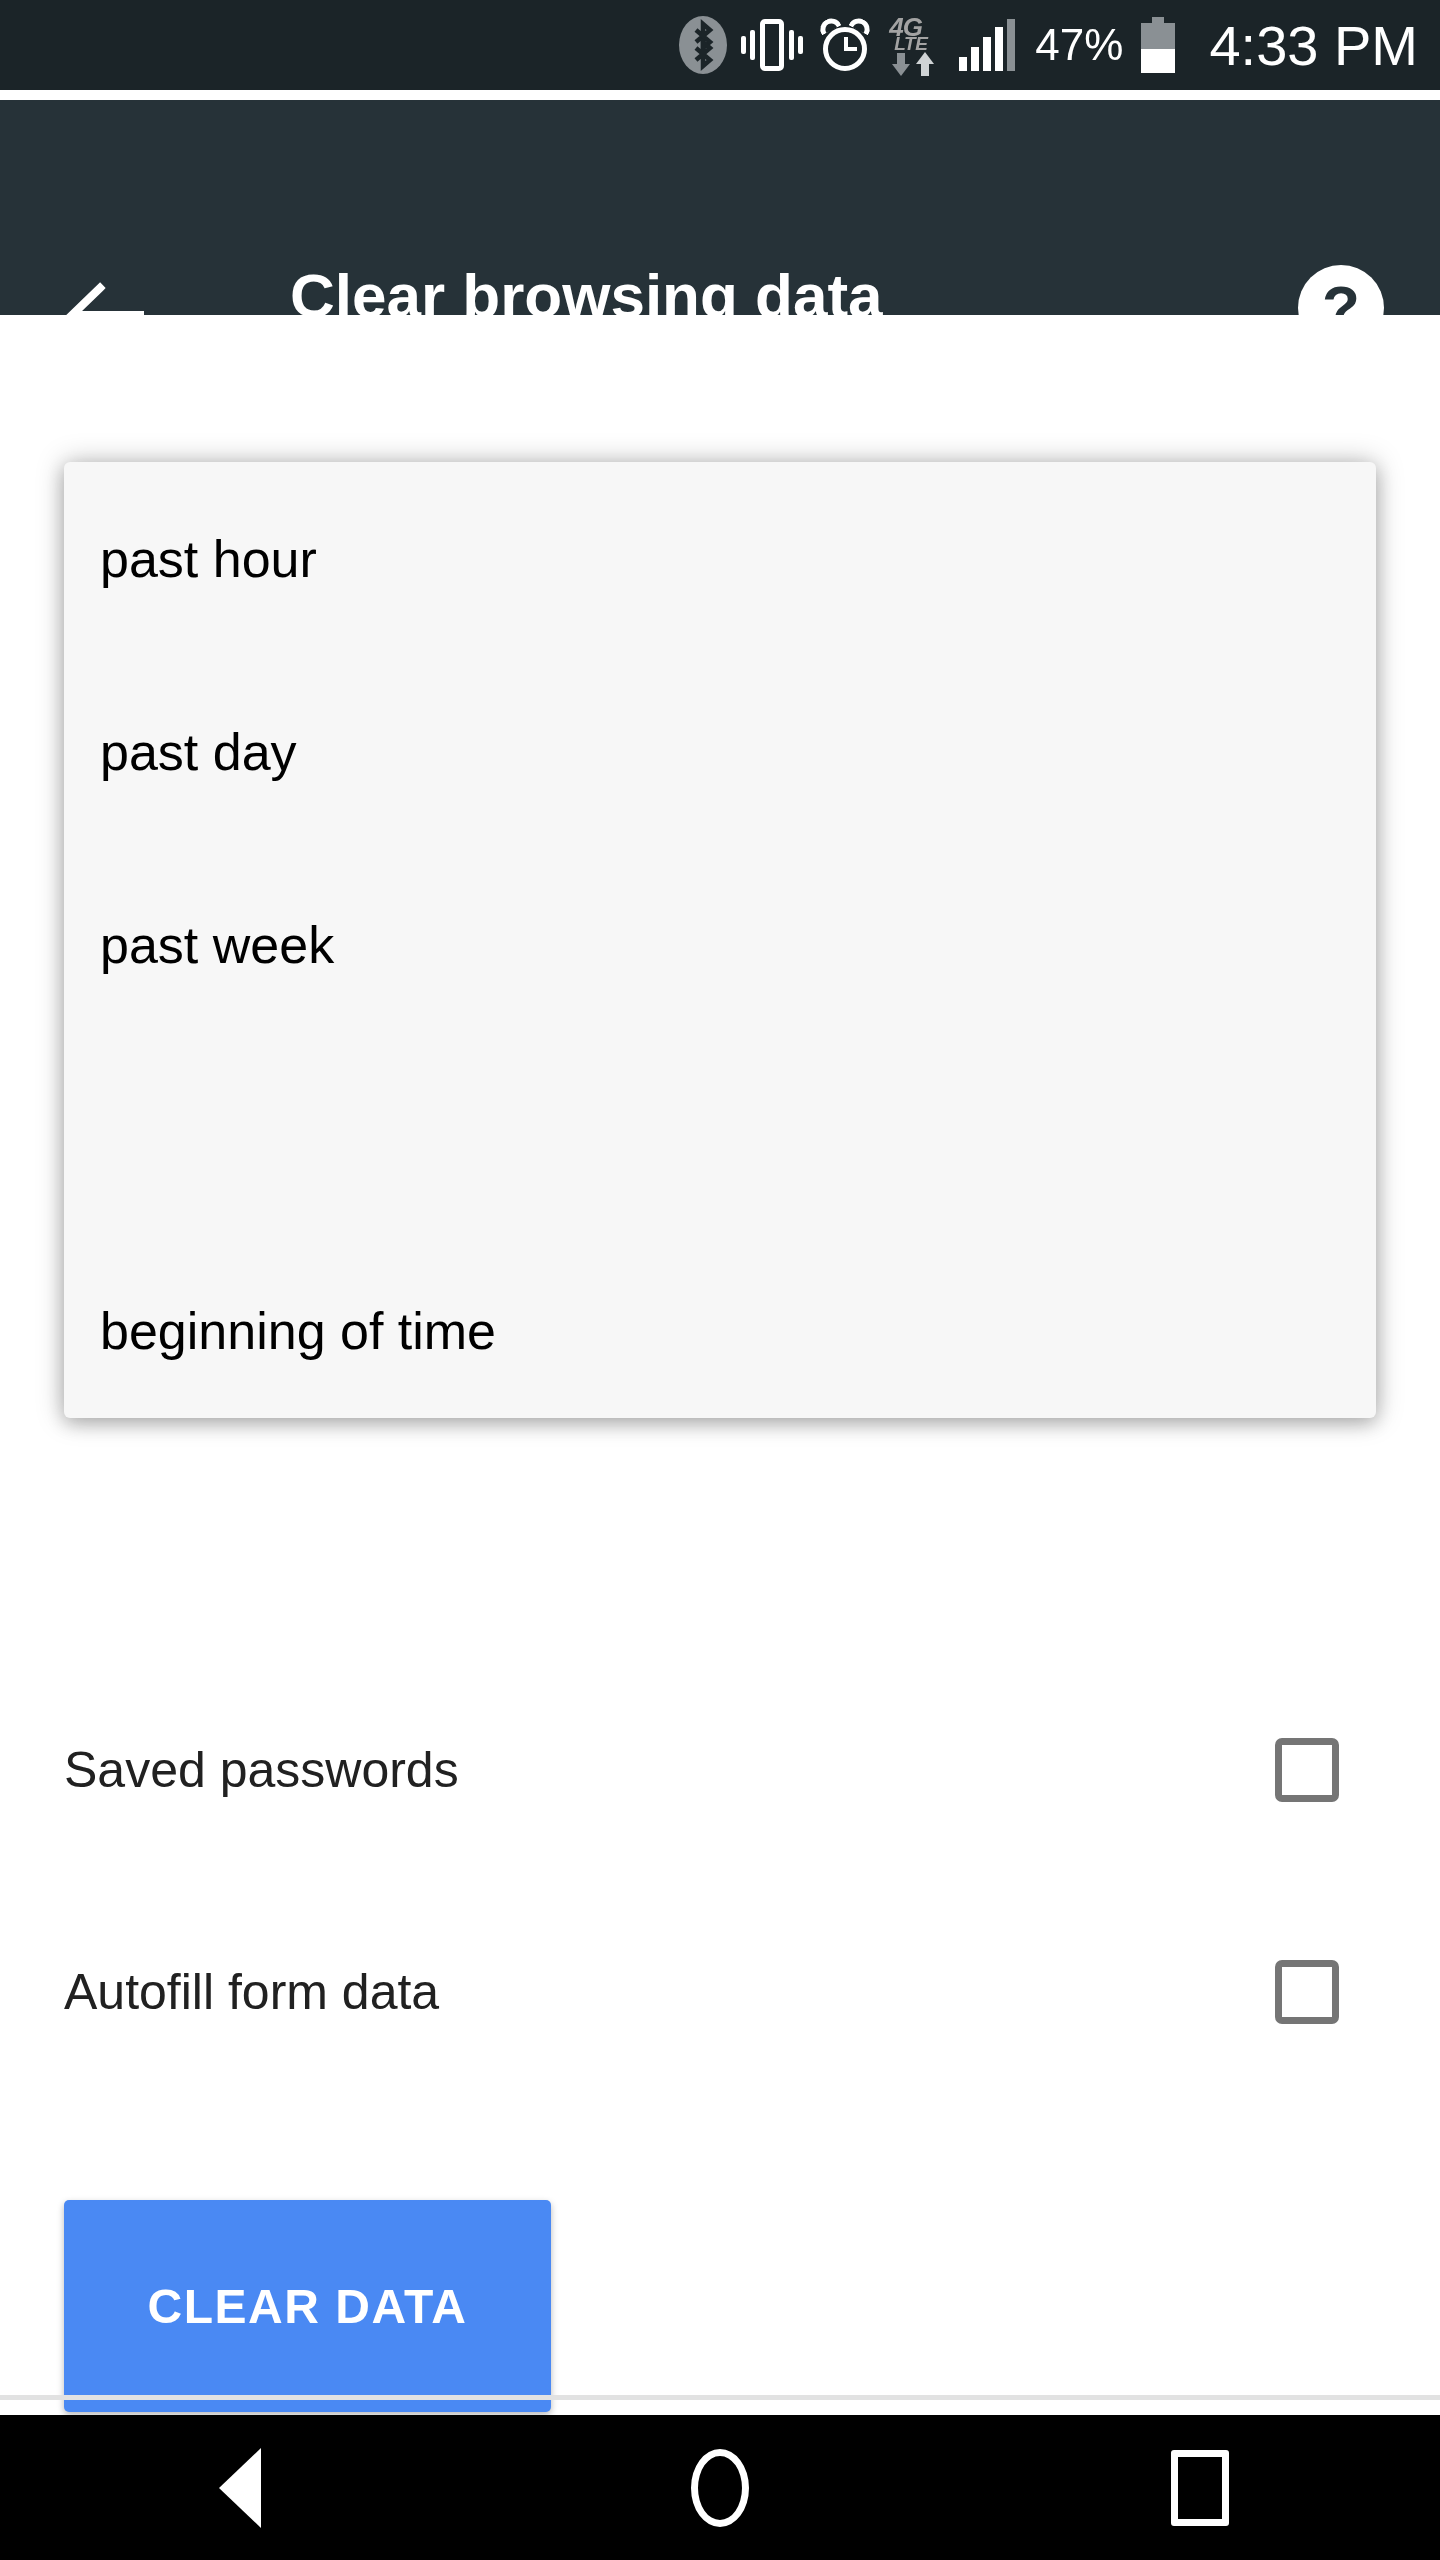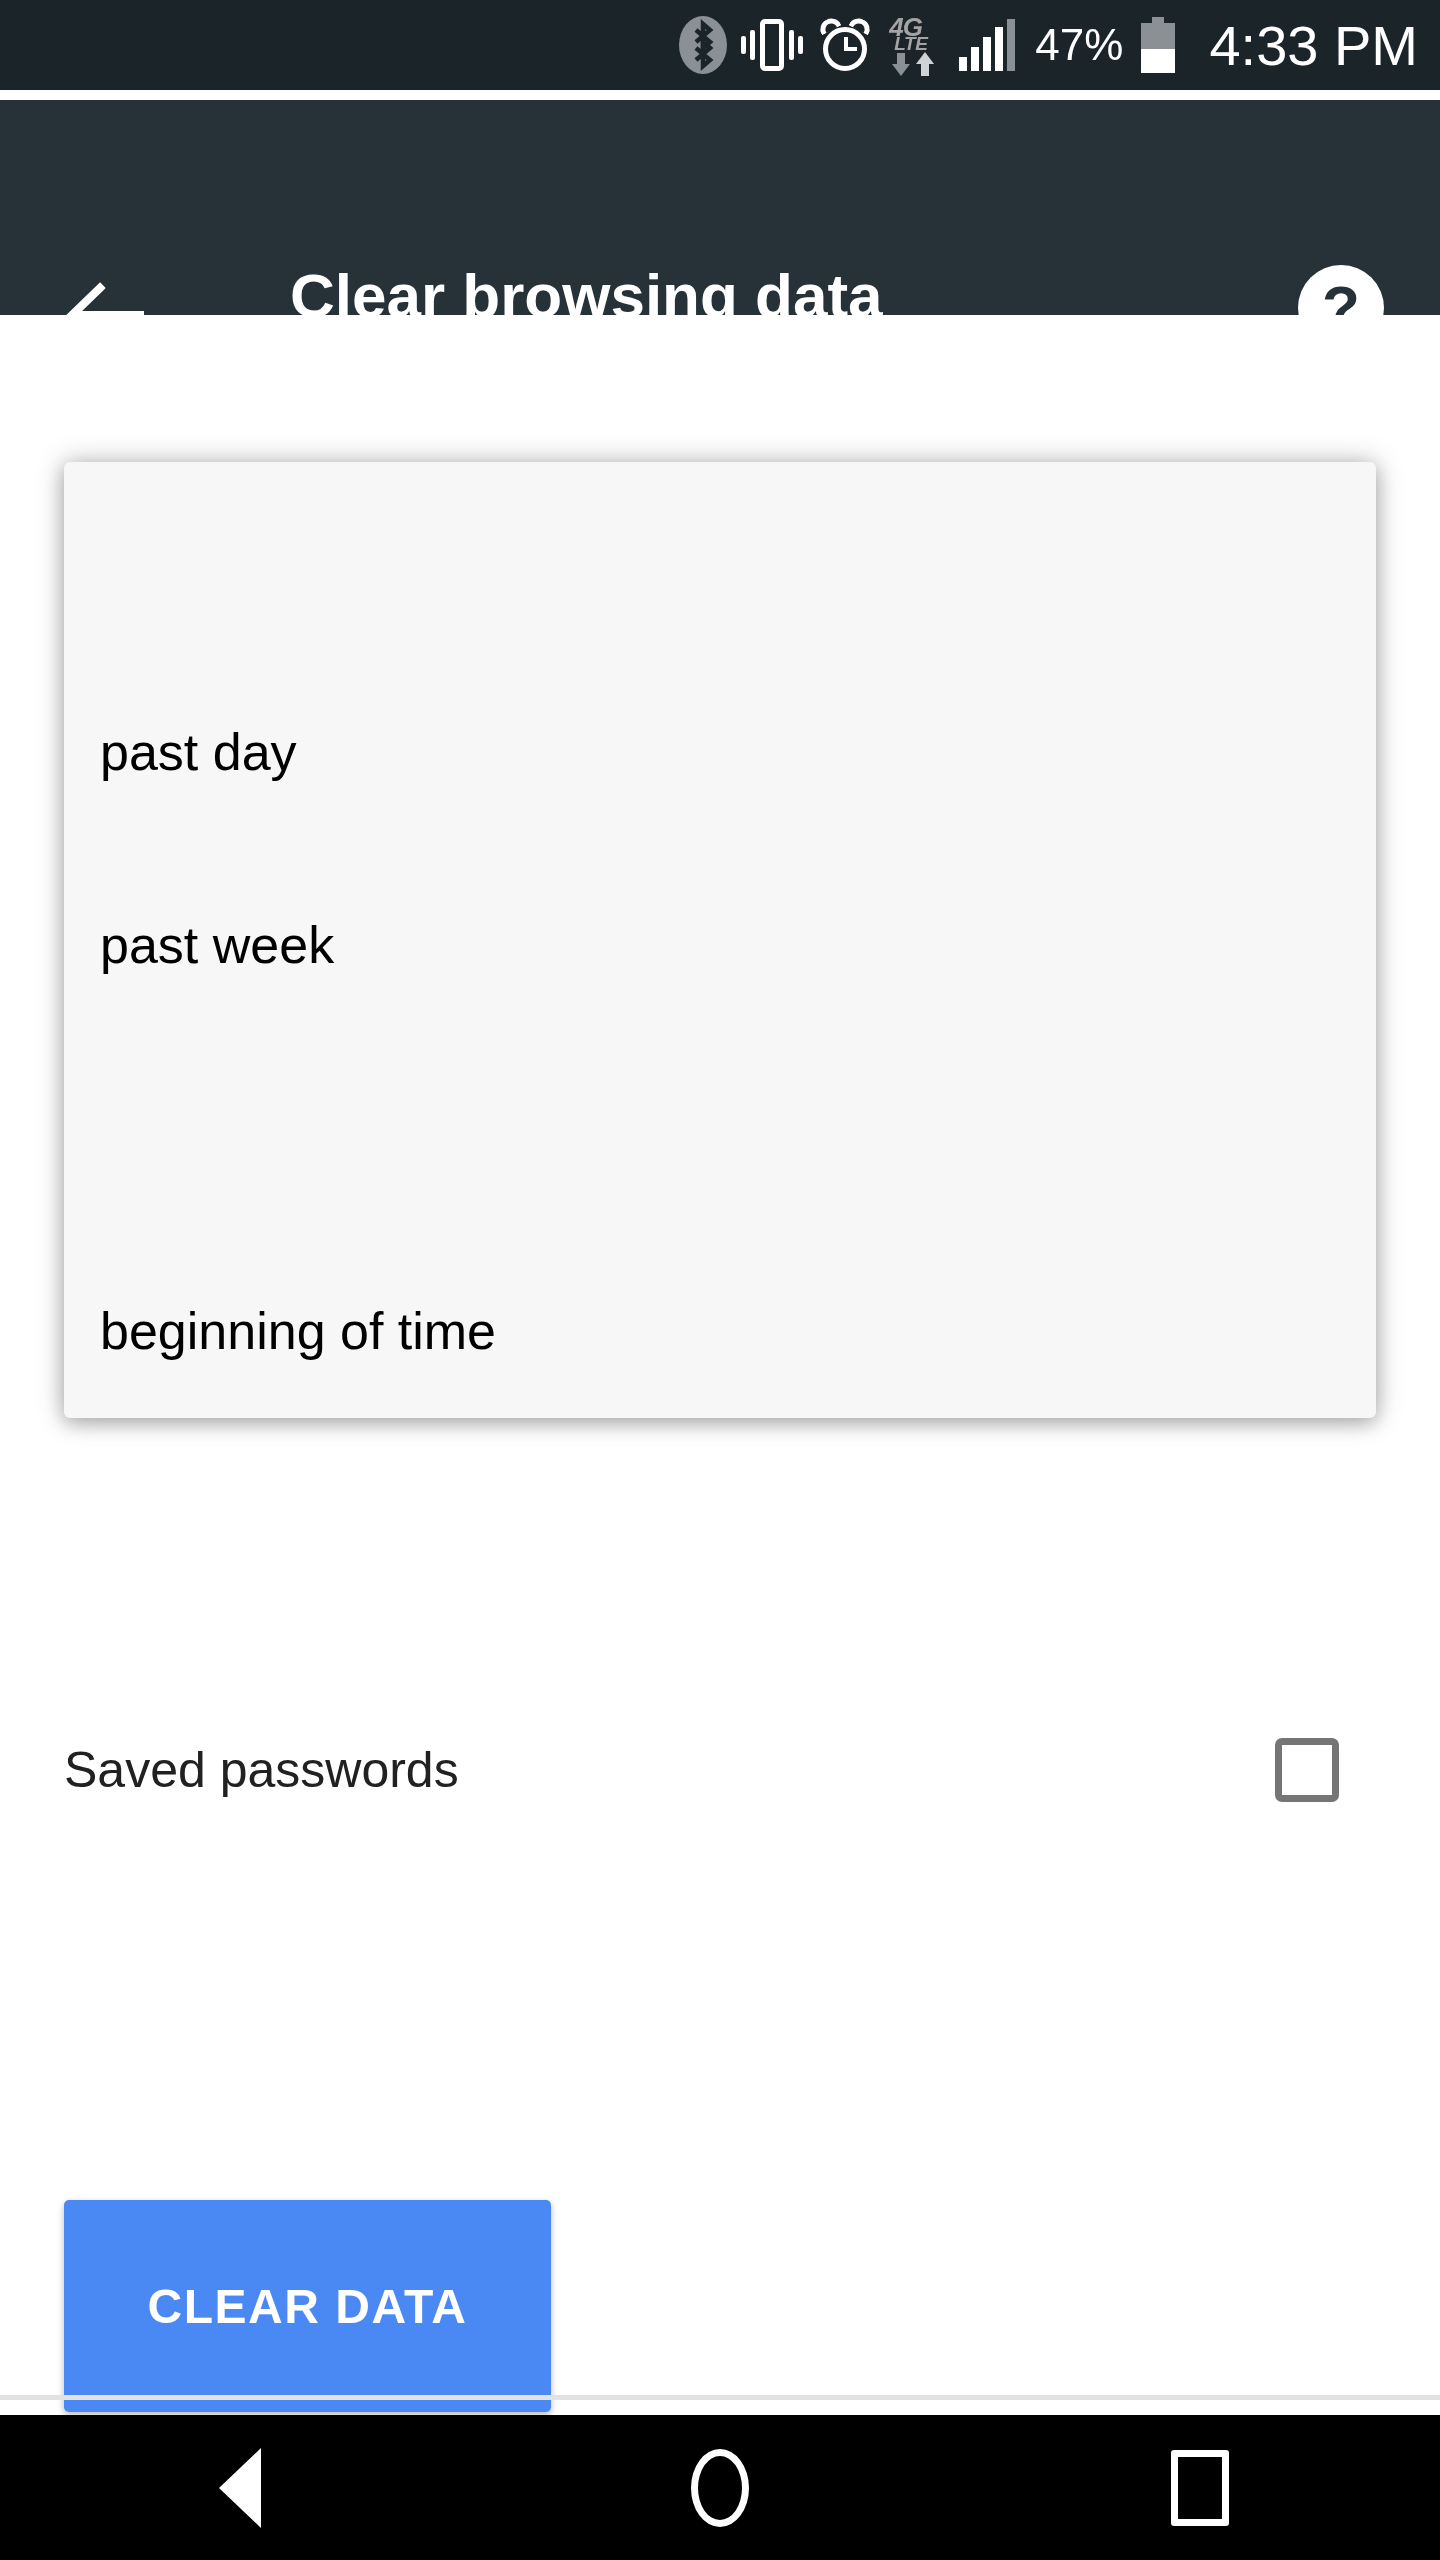--- a/index.html
+++ b/index.html
@@ -419,20 +419,24 @@
 
 <div class="content">
 
   <div class="section-label">Clear data from the</div>
 
   <div class="pref-row" id="row-saved-passwords">
     <div class="pref-label">Saved passwords</div>
     <div class="checkbox"></div>
   </div>
 
+  <div class="pref-row" id="row-autofill">
+    <div class="pref-label">Autofill form data</div>
+    <div class="checkbox"></div>
+  </div>
 
   <button class="clear-btn">CLEAR DATA</button>
 
   <div class="divider"></div>
 
   <div class="footer">
     <div class="g-logo">
       <svg width="88" height="88" viewBox="0 0 48 48">
         <path fill="#EA4335" d="M24 9.5c3.54 0 6.71 1.22 9.21 3.6l6.85-6.85C35.9 2.38 30.47 0 24 0 14.62 0 6.51 5.38 2.56 13.22l7.98 6.19C12.43 13.72 17.74 9.5 24 9.5z"></path>
         <path fill="#4285F4" d="M46.98 24.55c0-1.57-.15-3.09-.38-4.55H24v9.02h12.94c-.58 2.96-2.26 5.48-4.78 7.18l7.73 6c4.51-4.18 7.09-10.36 7.09-17.65z"></path>
@@ -441,20 +445,23 @@
       </svg>
     </div>
     <div class="footer-text">
       <span>You won’t be signed out of your Google account. Your Google account may have other forms of browsing history at </span>
     </div>
   </div>
 
 </div>
 
 <div class="dropdown-popup">
+  <div class="dropdown-item di-0">
+    <span class="di-label">past hour</span>
+  </div>
   <div class="dropdown-item di-1">
     <span class="di-label">past day</span>
   </div>
   <div class="dropdown-item di-2">
     <span class="di-label">past week</span>
   </div>
   <div class="dropdown-item di-4">
     <span class="di-label">beginning of time</span>
   </div>
 </div>

